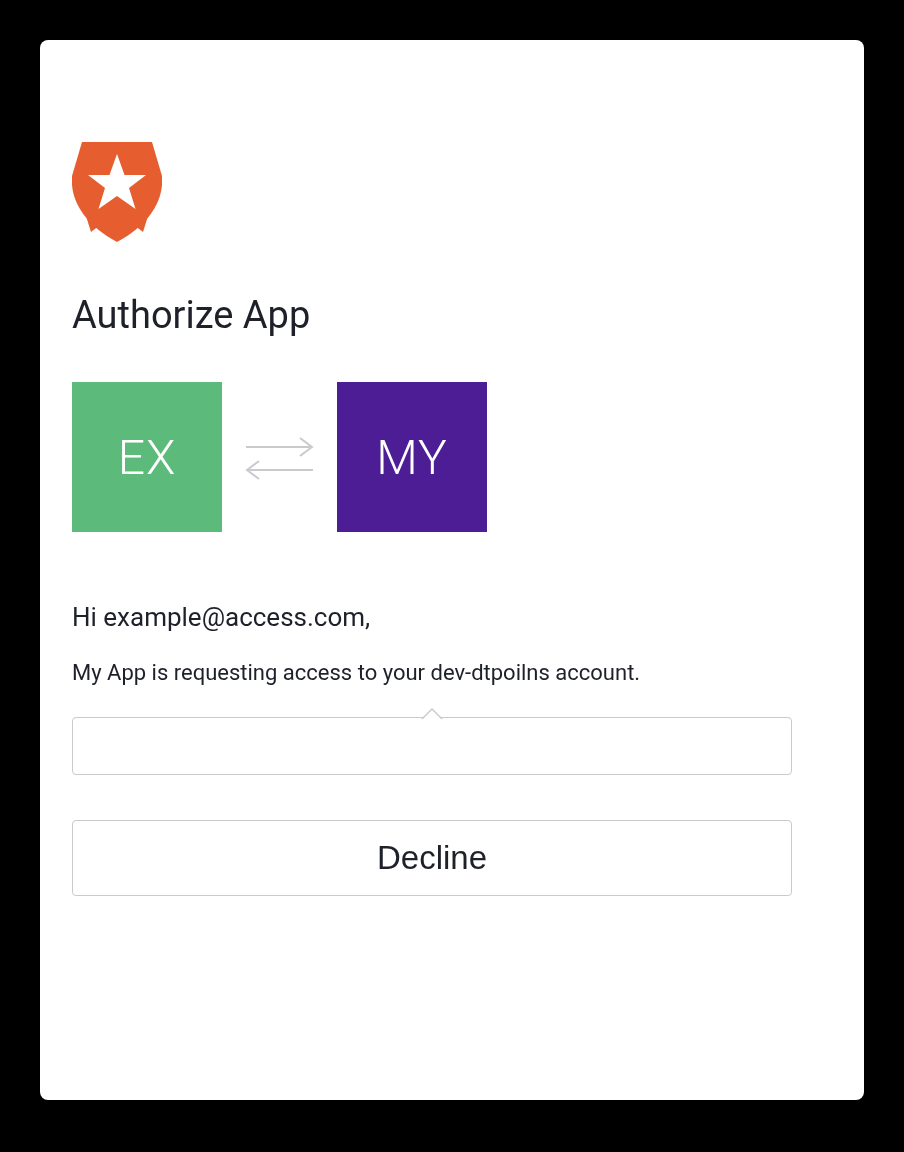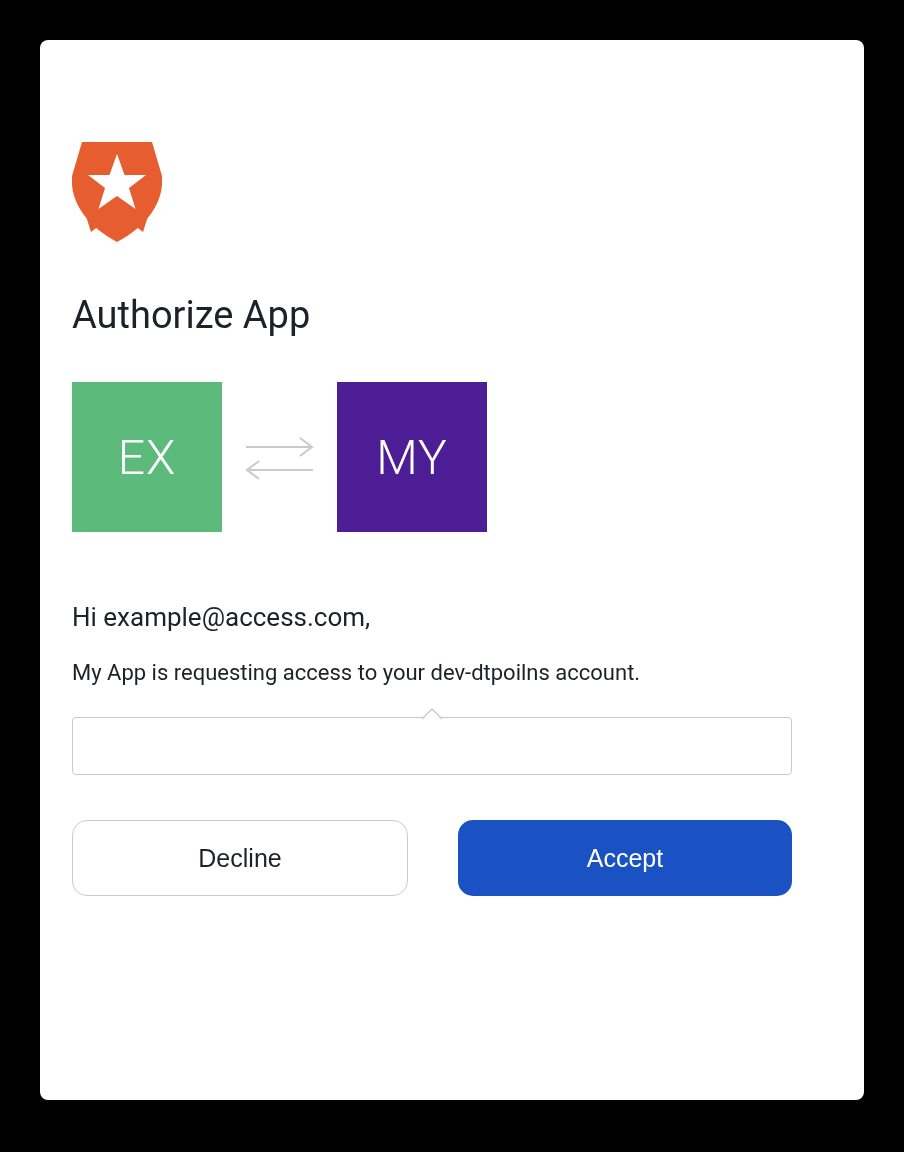--- a/index.html
+++ b/index.html
@@ -128,23 +128,23 @@
     
     .button-row {
       display: flex;
       gap: 50px;
       width: 100%;
     }
     
     .btn {
       flex: 1;
       height: 76px;
-      font-size: 25px;
+      font-size: 33px;
       font-weight: 400;
-      border-radius: 15px;
+      border-radius: 4px;
       cursor: pointer;
       display: flex;
       align-items: center;
       justify-content: center;
       border: none;
     }
     
     .btn-decline {
       background: #fff;
       color: #1e212a;
@@ -195,16 +195,15 @@
   </div>
 
   <p class="greeting">Hi example@access.com,</p>
 
   <p class="description">My App is requesting access to your dev-dtpoilns account.</p>
 
   <div class="tooltip-box"></div>
 
   <div class="button-row">
     <button class="btn btn-decline">Decline</button>
-    <button class="btn btn-accept">Accept</button>
   </div>
 
 </div>
 
 </body></html>

